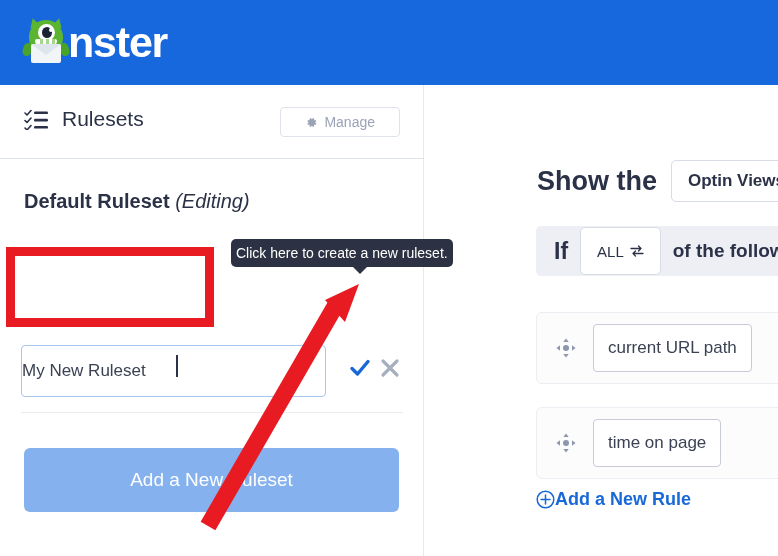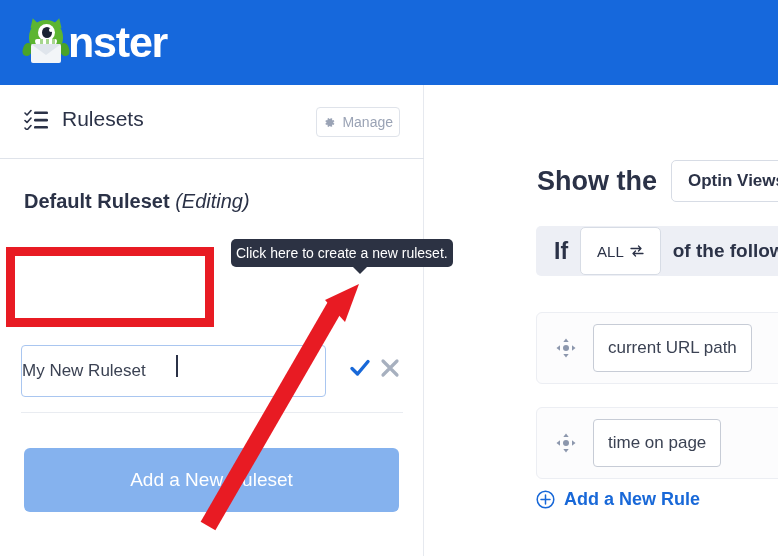--- a/index.html
+++ b/index.html
@@ -113,21 +113,21 @@
     border-bottom: 1px solid #dfe3ea;
   }
   .sb-title-wrap {
     position: absolute; left: 24px; top: 22px;
     display: flex; align-items: center; gap: 13px; justify-content: space-between;
   }
   .checklist-icon { width: 25px; height: 21px; display:block; }
   .sb-title { font-size: 21px; color: #2b3247; font-weight: normal; }
   .manage-btn {
     position: absolute; right: 24px; top: 22px;
-    height: 30px; padding: 0 6px;
+    height: 30px; padding: 0 24px;
     display: flex; align-items: center; gap: 6px;
     border: 1px solid #dfe3ea; border-radius: 4px;
     background: #ffffff; cursor: pointer;
   }
   .manage-label { font-size: 14px; color: #9aa3b5; }
   .gear-icon { width: 13px; height: 13px; display:block; }
 
   .ruleset-title {
     position: absolute; left: 24px; top: 105px;
     font-size: 20px; color: #2b3247; font-weight: bold;
@@ -243,21 +243,21 @@
   .rule-card.r2 { top: 322px; }
   .drag-icon { width: 22px; height: 22px; margin-left: 18px; display:block; cursor: grab; }
   .rule-select {
     margin-left: 16px; height: 48px;
     padding: 0 14px; display: flex; align-items: center;
     background: #ffffff; border: 1px solid #c7ccd6; border-radius: 4px;
     font-size: 17px; color: #3b4253; white-space: nowrap; cursor: pointer;
   }
   .add-rule-link {
     position: absolute; left: 104px; top: 404px;
-    display: flex; align-items: center; gap: 9px;
+    display: flex; align-items: center; 
     color: #1868d8; font-size: 18px; font-weight: bold;
     cursor: pointer;
   }
   .plus-circle-icon { width: 19px; height: 19px; display:block; }
 
   
   .red-box {
     position: absolute; left: 6px; top: 247px;
     width: 208px; height: 80px;
     border: 9px solid #e81b23;

